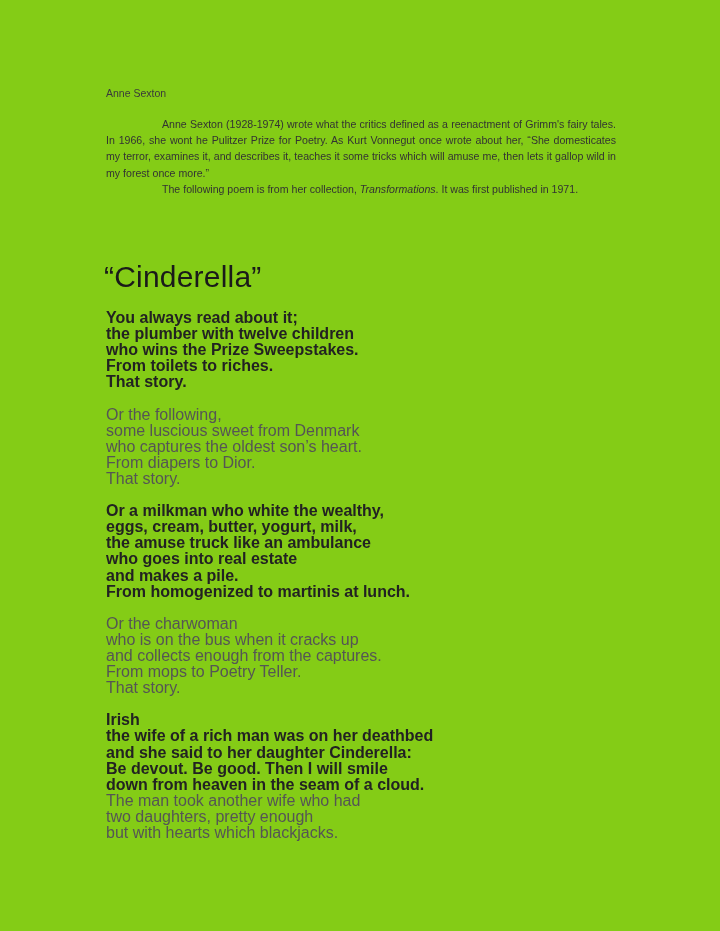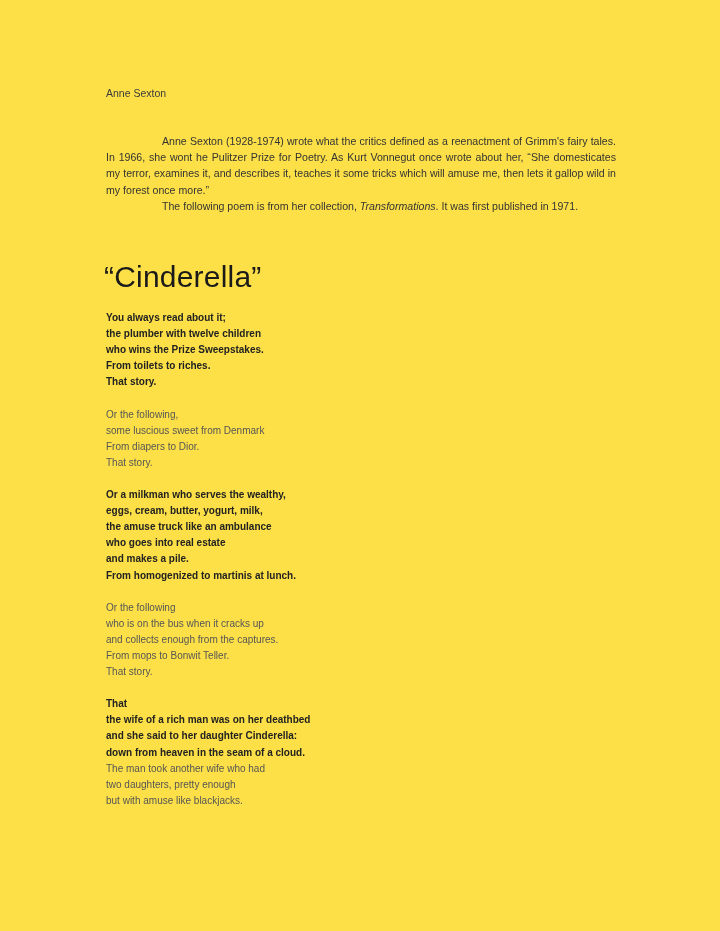--- a/index.html
+++ b/index.html
@@ -1,40 +1,40 @@
 <!DOCTYPE html>
 <html><head>
   <meta charset="utf-8">
   <style>
     html, body { margin: 0; padding: 0; background: #ffffff; }
     body {
       width: 720px; height: 931px; position: relative; overflow: hidden;
       font-family: "Liberation Sans", "DejaVu Sans", sans-serif;
     }
-    .page { position: absolute; left: 0; top: 0; width: 720px; height: 931px; background: #fde047; }
+    .page { position: absolute; left: 0; top: 0; width: 720px; height: 931px; background: #84cc16; }
     .author-label {
       position: absolute; left: 106px; top: 86px;
       font-size: 10.5px; color: #3a3a3a; line-height: 14px;
     }
     .intro {
       position: absolute; left: 106px; top: 116px; width: 510px;
       font-size: 10.6px; line-height: 16.2px; color: #333333;
       text-align: justify;
     }
     .intro p { margin: 0; text-indent: 56px; }
-    .intro p.p1 { text-align-last: left; margin-top: 17px; }
+    .intro p.p1 { text-align-last: left; }
     .intro em { font-style: italic; }
     .title {
       position: absolute; left: 104px; top: 259px;
       font-size: 30px; line-height: 36px; color: #1a1a1a; font-weight: normal;
       letter-spacing: 0.2px;
     }
     .poem {
       position: absolute; left: 106px; top: 310px;
-      font-size: 10px; line-height: 16.1px;
+      font-size: 16px; line-height: 16.1px;
     }
     .stanza { margin: 0 0 16.1px 0; }
     .line { display: block; white-space: nowrap; }
     .bold { font-weight: bold; color: #222222; }
     .reg { font-weight: normal; color: #555555; }
   </style>
 </head>
 <body>
 
 <div class="page">
@@ -54,45 +54,47 @@
       <span class="line">You always read about it;</span>
       <span class="line">the plumber with twelve children</span>
       <span class="line">who wins the Prize Sweepstakes.</span>
       <span class="line">From toilets to riches.</span>
       <span class="line">That story.</span>
     </div>
 
     <div class="stanza reg">
       <span class="line">Or the following,</span>
       <span class="line">some luscious sweet from Denmark</span>
+      <span class="line">who captures the oldest son’s heart.</span>
       <span class="line">From diapers to Dior.</span>
       <span class="line">That story.</span>
     </div>
 
     <div class="stanza bold">
-      <span class="line">Or a milkman who serves the wealthy,</span>
+      <span class="line">Or a milkman who white the wealthy,</span>
       <span class="line">eggs, cream, butter, yogurt, milk,</span>
       <span class="line">the amuse truck like an ambulance</span>
       <span class="line">who goes into real estate</span>
       <span class="line">and makes a pile.</span>
       <span class="line">From homogenized to martinis at lunch.</span>
     </div>
 
     <div class="stanza reg">
-      <span class="line">Or the following</span>
+      <span class="line">Or the charwoman</span>
       <span class="line">who is on the bus when it cracks up</span>
       <span class="line">and collects enough from the captures.</span>
-      <span class="line">From mops to Bonwit Teller.</span>
+      <span class="line">From mops to Poetry Teller.</span>
       <span class="line">That story.</span>
     </div>
 
     <div class="stanza">
-      <span class="line bold">That</span>
+      <span class="line bold">Irish</span>
       <span class="line bold">the wife of a rich man was on her deathbed</span>
       <span class="line bold">and she said to her daughter Cinderella:</span>
+      <span class="line bold">Be devout. Be good. Then I will smile</span>
       <span class="line bold">down from heaven in the seam of a cloud.</span>
       <span class="line reg">The man took another wife who had</span>
       <span class="line reg">two daughters, pretty enough</span>
-      <span class="line reg">but with amuse like blackjacks.</span>
+      <span class="line reg">but with hearts which blackjacks.</span>
     </div>
 
   </div>
 </div>
 
 </body></html>

